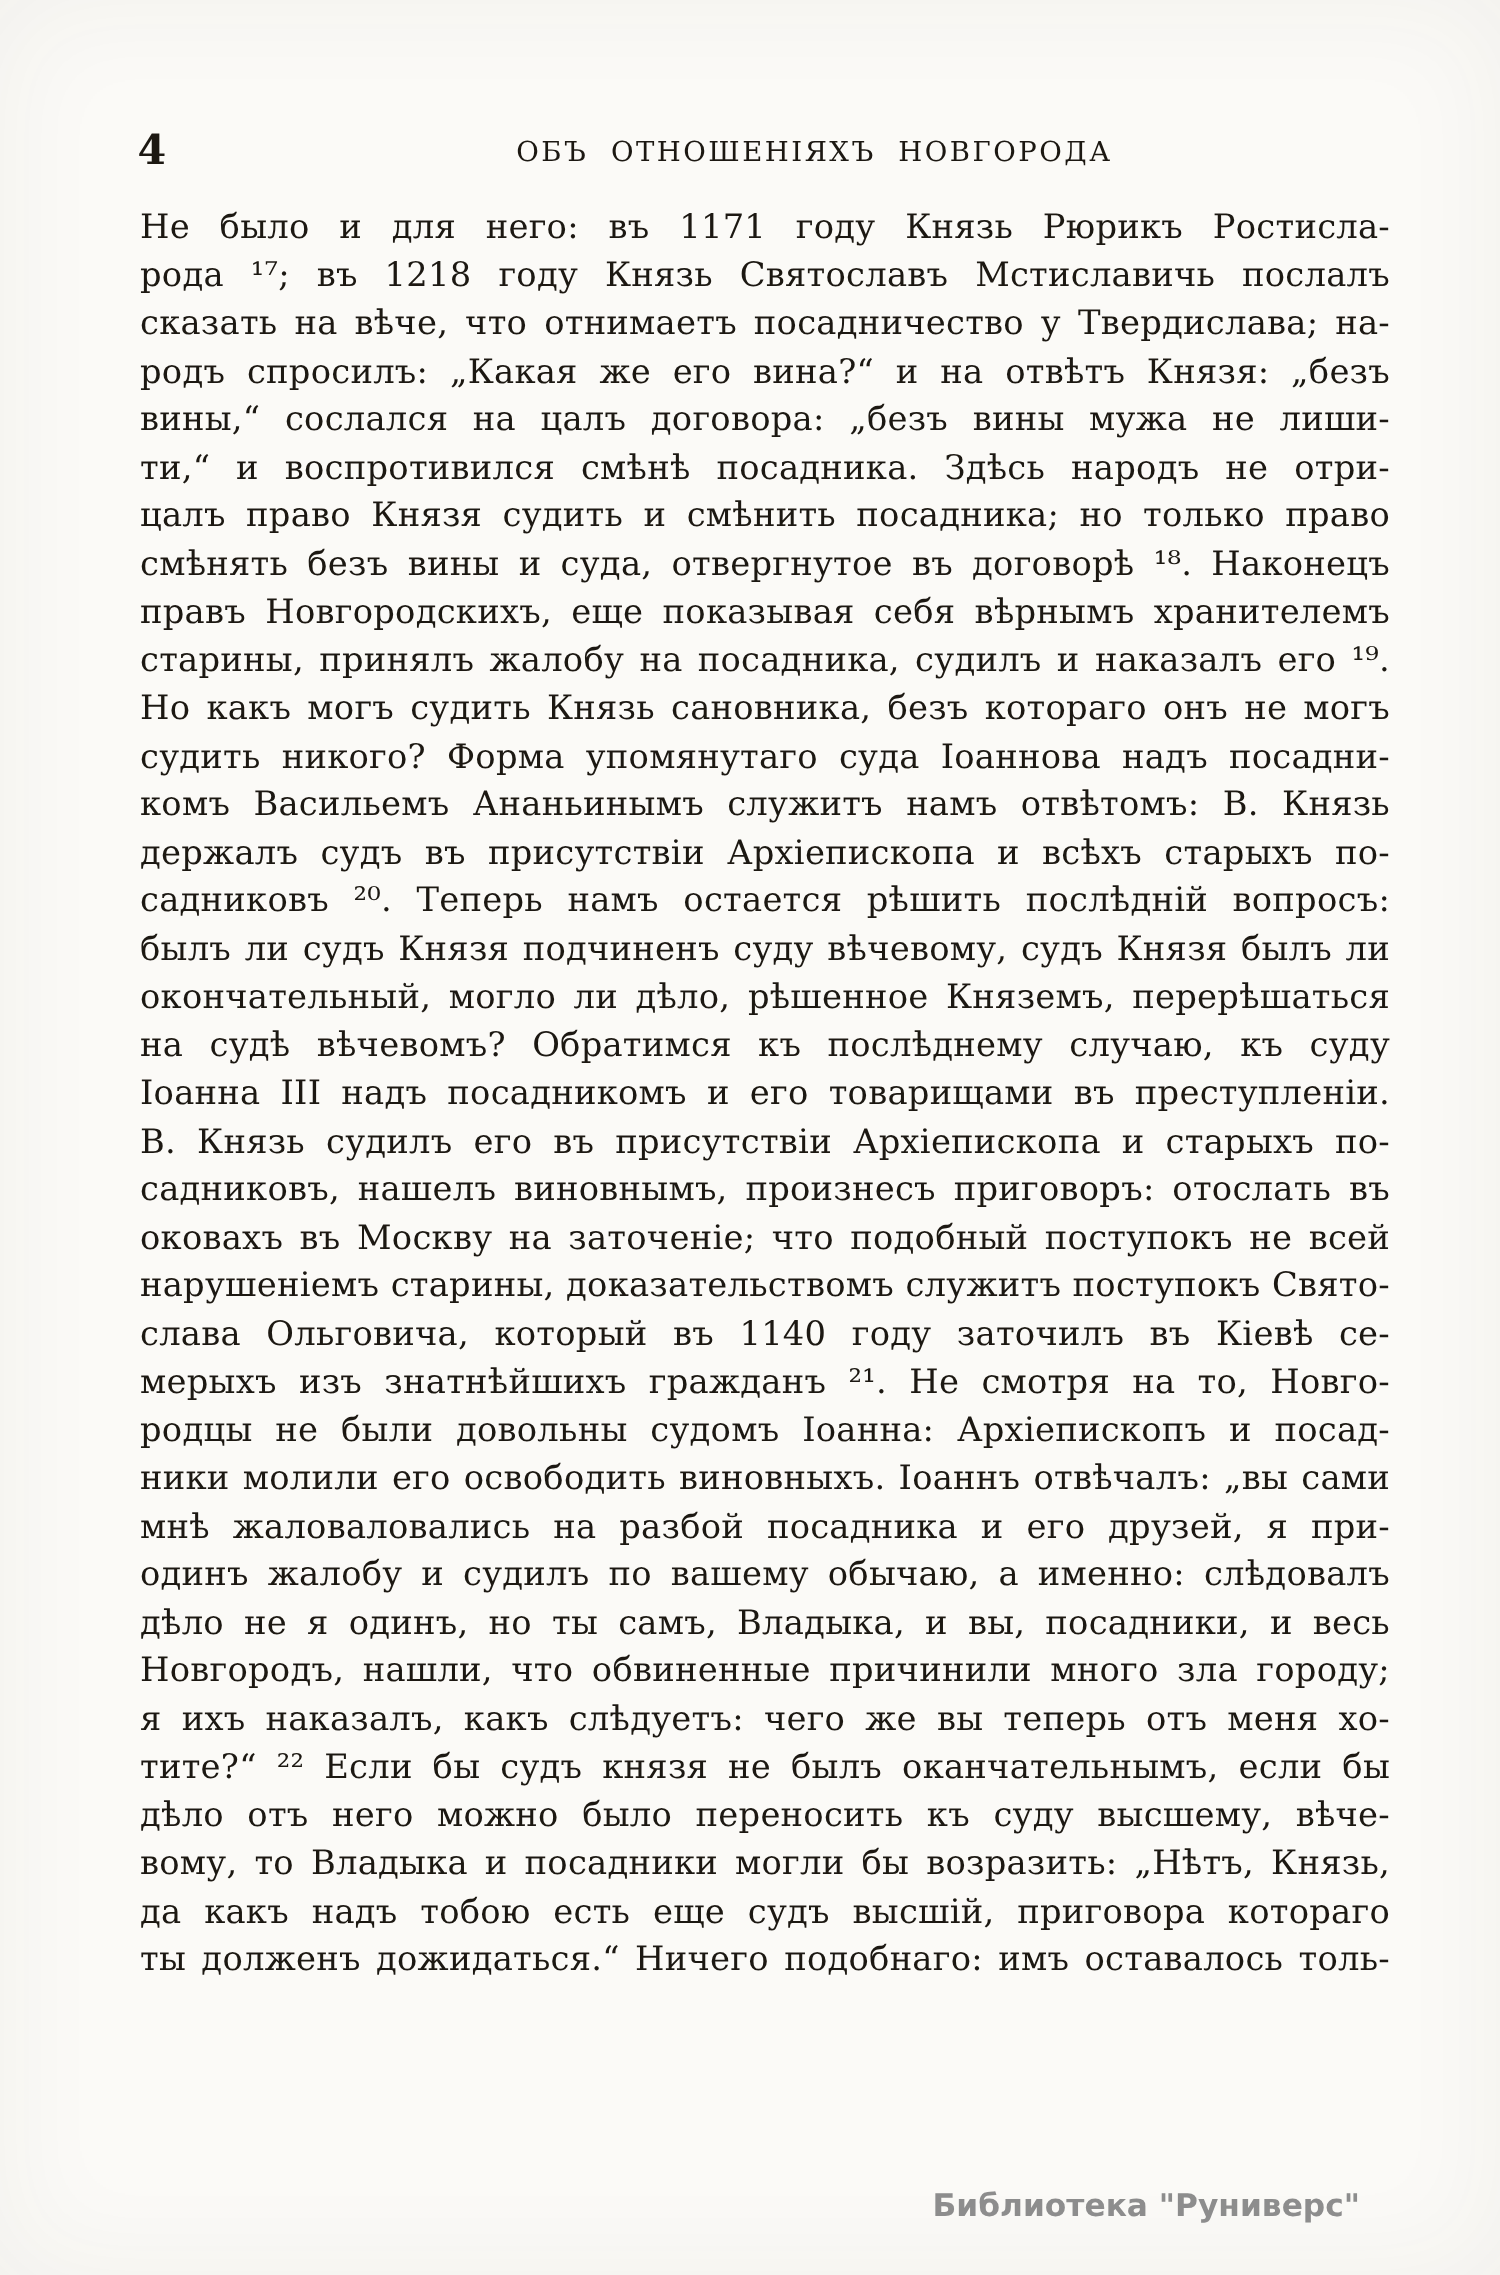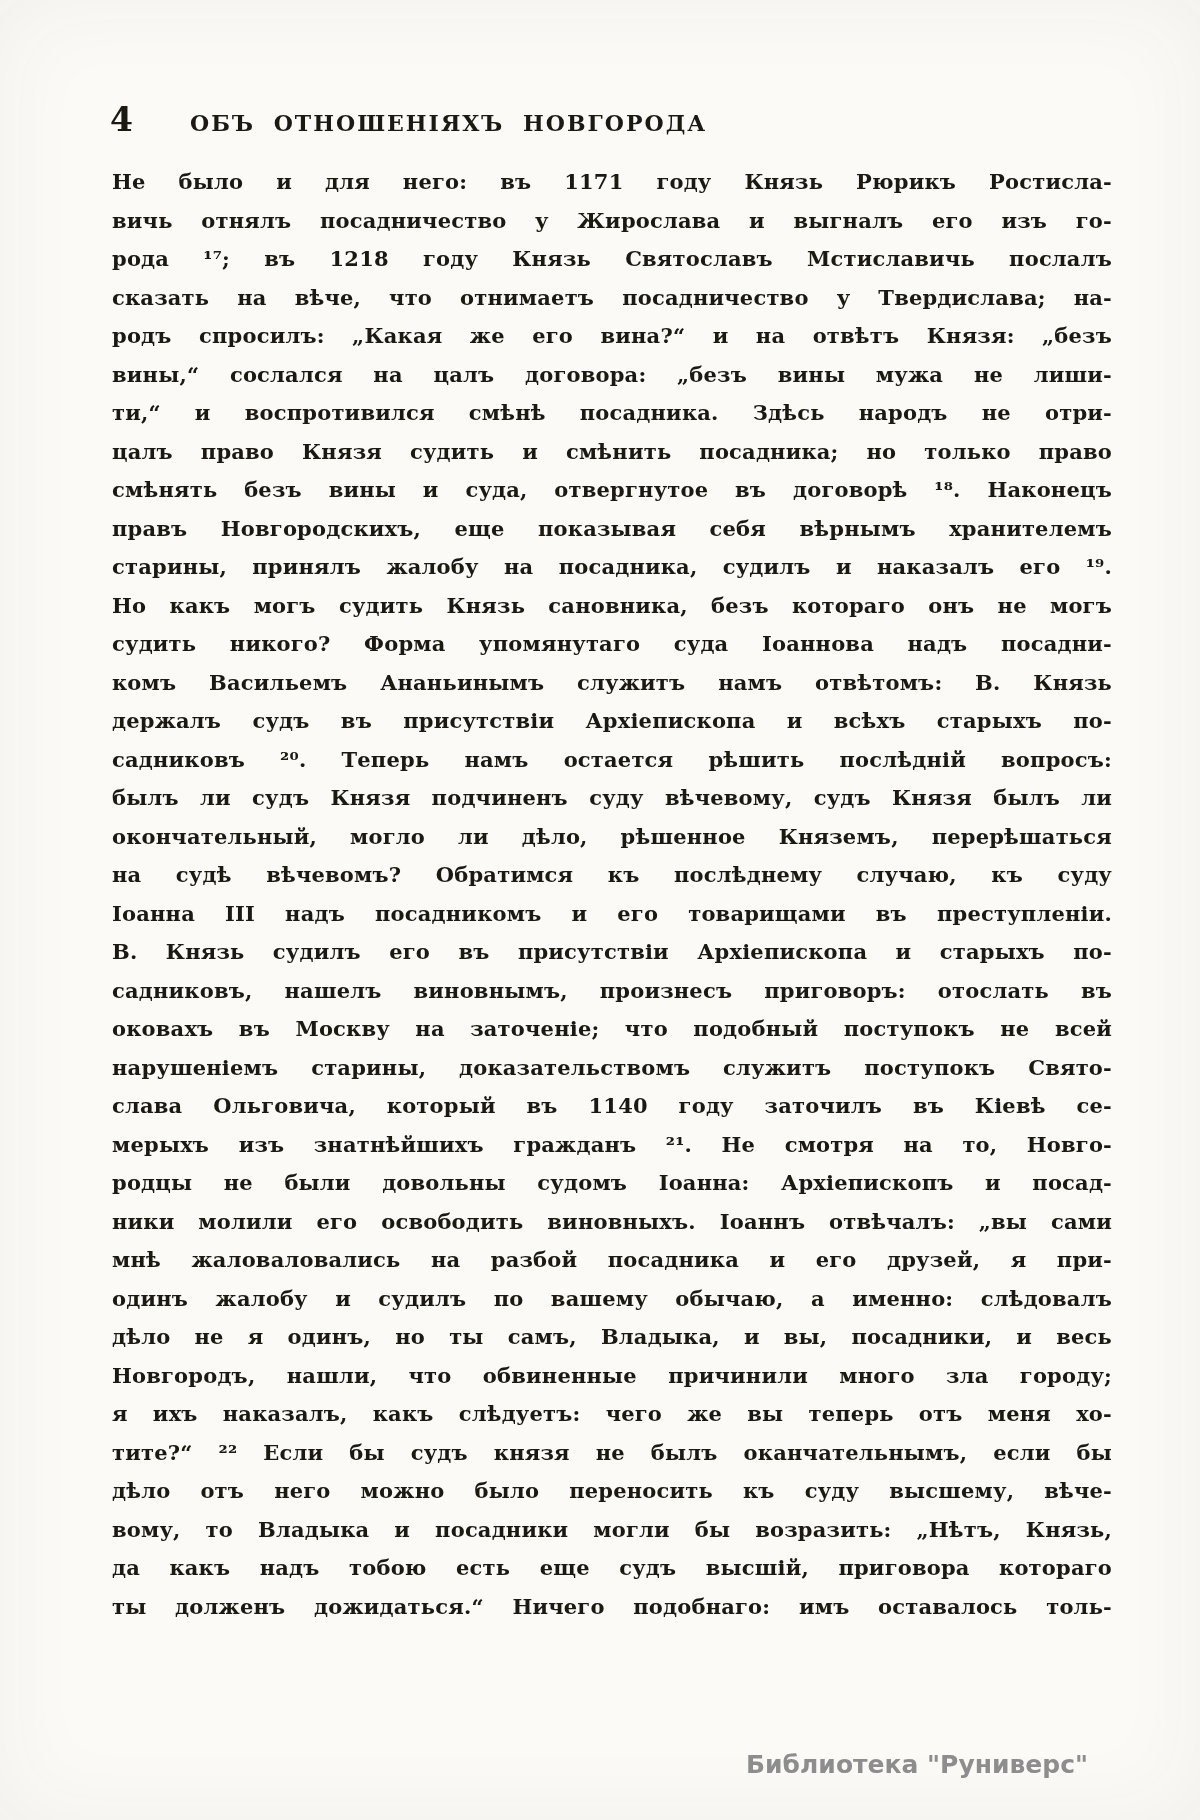--- a/index.html
+++ b/index.html
@@ -25,38 +25,38 @@
     left: 110px;
     top: 100px;
     font-size: 33px;
     font-weight: bold;
   }
   .running-title {
     position: absolute;
     left: 190px;
     top: 110px;
     width: 700px;
-    text-align: left;
+    text-align: right;
     font-size: 22px;
-    font-weight: bold;
+    font-weight: normal;
     letter-spacing: 2px;
     word-spacing: 9px;
     white-space: nowrap;
   }
   .text-block {
     position: absolute;
     left: 112px;
     top: 163px;
     width: 1000px;
   }
   .line {
-    font-size: 21px;
+    font-size: 27px;
     line-height: 38.5px;
     height: 38.5px;
-    font-weight: bold;
+    font-weight: normal;
     text-align: justify;
     text-align-last: justify;
     letter-spacing: 0.2px;
     white-space: nowrap;
     overflow: visible;
   }
   .watermark {
     position: absolute;
     right: 112px;
     top: 1750px;
@@ -71,21 +71,20 @@
 <body>
 
 <div class="page">
 
   <div class="page-number">4</div>
 
   <div class="running-title">ОБЪ ОТНОШЕНІЯХЪ НОВГОРОДА</div>
 
   <div class="text-block">
     <div class="line">Не было и для него: въ 1171 году Князь Рюрикъ Ростисла-</div>
-    <div class="line">вичь отнялъ посадничество у Жирослава и выгналъ его изъ го-</div>
     <div class="line">рода ¹⁷; въ 1218 году Князь Святославъ Мстиславичь послалъ</div>
     <div class="line">сказать на вѣче, что отнимаетъ посадничество у Твердислава; на-</div>
     <div class="line">родъ спросилъ: „Какая же его вина?“ и на отвѣтъ Князя: „безъ</div>
     <div class="line">вины,“ сослался на цалъ договора: „безъ вины мужа не лиши-</div>
     <div class="line">ти,“ и воспротивился смѣнѣ посадника. Здѣсь народъ не отри-</div>
     <div class="line">цалъ право Князя судить и смѣнить посадника; но только право</div>
     <div class="line">смѣнять безъ вины и суда, отвергнутое въ договорѣ ¹⁸. Наконецъ</div>
     <div class="line">правъ Новгородскихъ, еще показывая себя вѣрнымъ хранителемъ</div>
     <div class="line">старины, принялъ жалобу на посадника, судилъ и наказалъ его ¹⁹.</div>
     <div class="line">Но какъ могъ судить Князь сановника, безъ котораго онъ не могъ</div>

